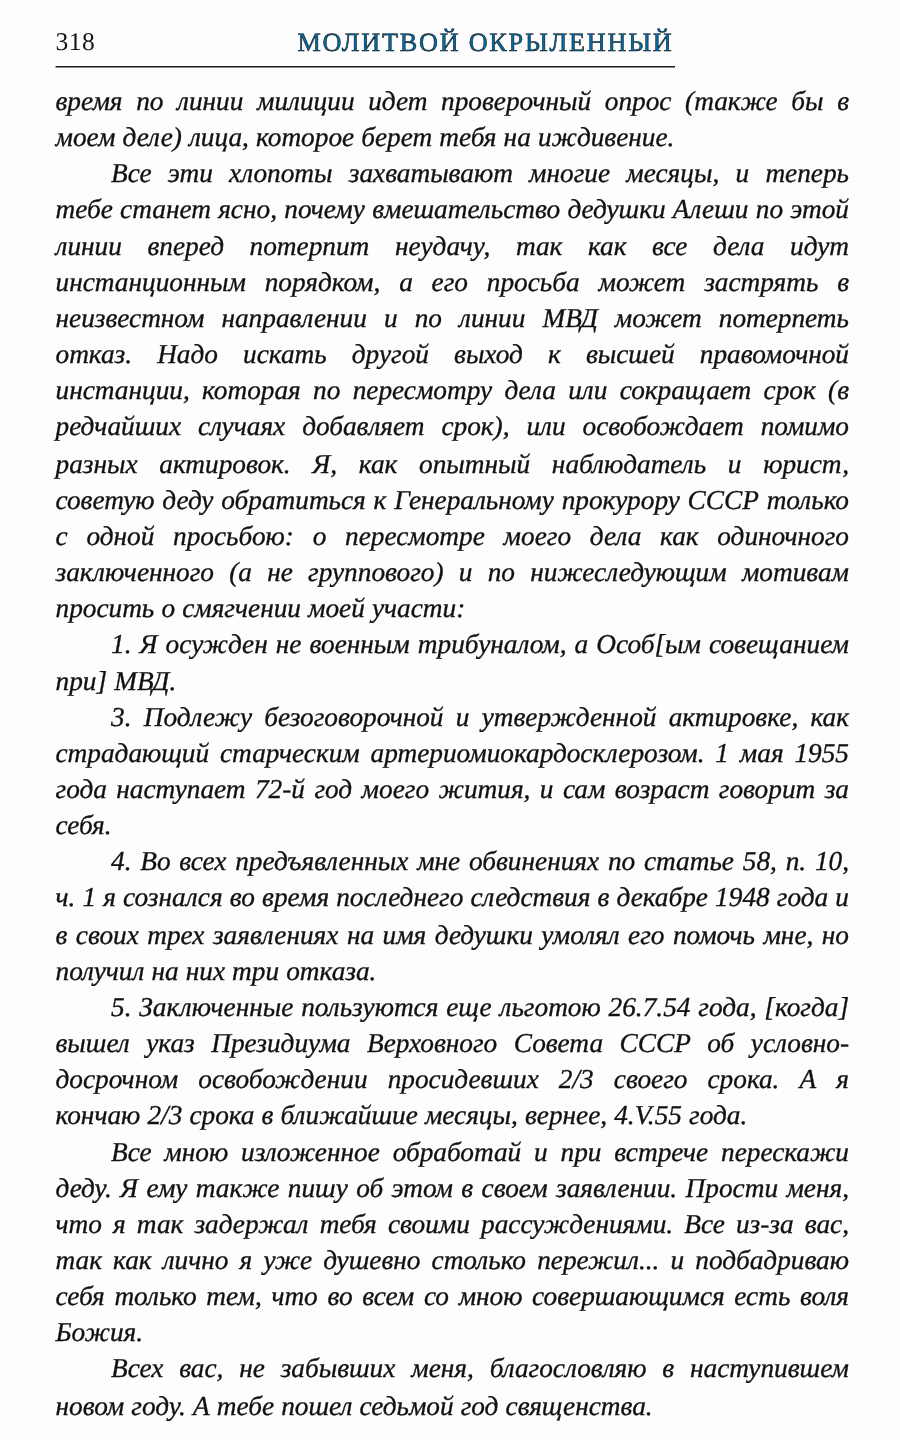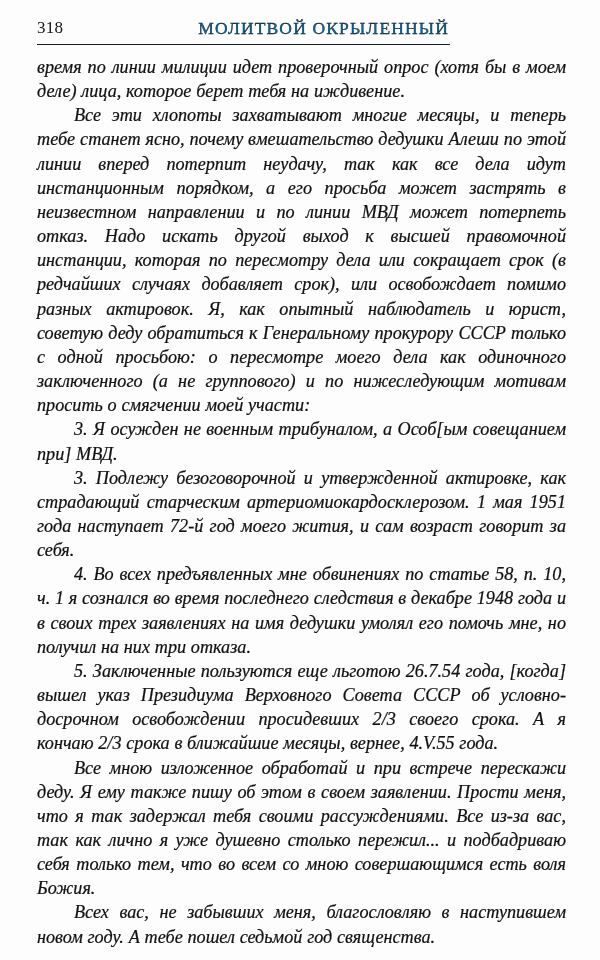--- a/index.html
+++ b/index.html
@@ -99,28 +99,28 @@
 
   <div class="page-header">
     <span class="folio">318</span>
     <span class="running-title">МОЛИТВОЙ ОКРЫЛЕННЫЙ</span>
   </div>
 
   <div class="header-rule" style="border-top-color: rgb(26, 26, 26);"></div>
 
   <div class="textblock">
 
-    <p class="para flush">время по линии милиции идет проверочный опрос (хотя бы в моем деле) лица, которое берет тебя на иждивение.</p>
+    <p class="para flush">время по линии милиции идет проверочный опрос (также бы в моем деле) лица, которое берет тебя на иждивение.</p>
 
     <p class="para indent">Все эти хлопоты захватывают многие месяцы, и теперь тебе станет ясно, почему вмешательство дедушки Алеши по этой линии вперед потерпит неудачу, так как все дела идут инстанционным порядком, а его просьба может застрять в неизвестном направлении и по линии МВД может потерпеть отказ. Надо искать другой выход к высшей правомочной инстанции, которая по пересмотру дела или сокращает срок (в редчайших случаях добавляет срок), или освобождает помимо разных актировок. Я, как опытный наблюдатель и юрист, советую деду обратиться к Генеральному прокурору СССР только с одной просьбою: о пересмотре моего дела как одиночного заключенного (а не группового) и по нижеследующим мотивам просить о смягчении моей участи:</p>
 
-    <p class="para indent">3. Я осужден не военным трибуналом, а Особ[ым совещанием при] МВД.</p>
+    <p class="para indent">1. Я осужден не военным трибуналом, а Особ[ым совещанием при] МВД.</p>
 
 
-    <p class="para indent">3. Подлежу безоговорочной и утвержденной актировке, как страдающий старческим артериомиокардосклерозом. 1 мая 1951 года наступает 72-й год моего жития, и сам возраст говорит за себя.</p>
+    <p class="para indent">3. Подлежу безоговорочной и утвержденной актировке, как страдающий старческим артериомиокардосклерозом. 1 мая 1955 года наступает 72-й год моего жития, и сам возраст говорит за себя.</p>
 
     <p class="para indent">4. Во всех предъявленных мне обвинениях по статье 58, п. 10, ч. 1 я сознался во время последнего следствия в декабре 1948 года и в своих трех заявлениях на имя дедушки умолял его помочь мне, но получил на них три отказа.</p>
 
     <p class="para indent">5. Заключенные пользуются еще льготою 26.7.54 года, [когда] вышел указ Президиума Верховного Совета СССР об условно-досрочном освобождении просидевших 2/3 своего срока. А я кончаю 2/3 срока в ближайшие месяцы, вернее, 4.V.55 года.</p>
 
     <p class="para indent">Все мною изложенное обработай и при встрече перескажи деду. Я ему также пишу об этом в своем заявлении. Прости меня, что я так задержал тебя своими рассуждениями. Все из-за вас, так как лично я уже душевно столько пережил... и подбадриваю себя только тем, что во всем со мною совершающимся есть воля Божия.</p>
 
     <p class="para indent">Всех вас, не забывших меня, благословляю в наступившем новом году. А тебе пошел седьмой год священства.</p>
 
   </div>

